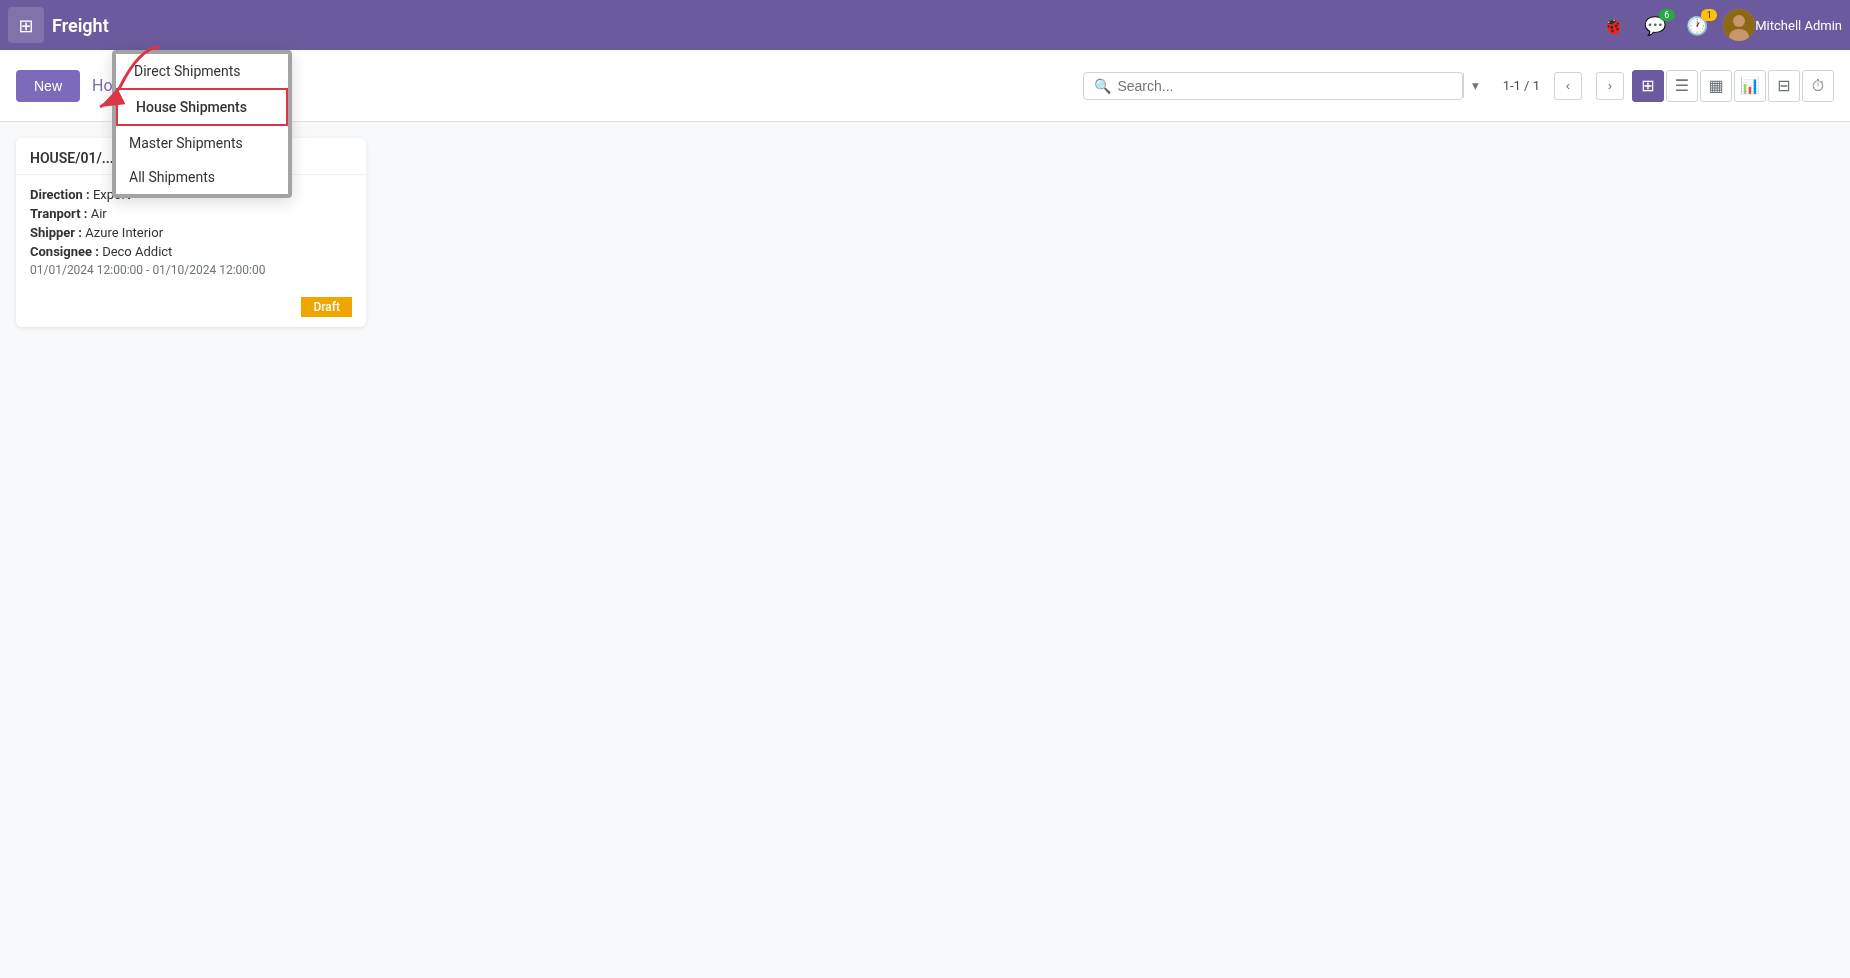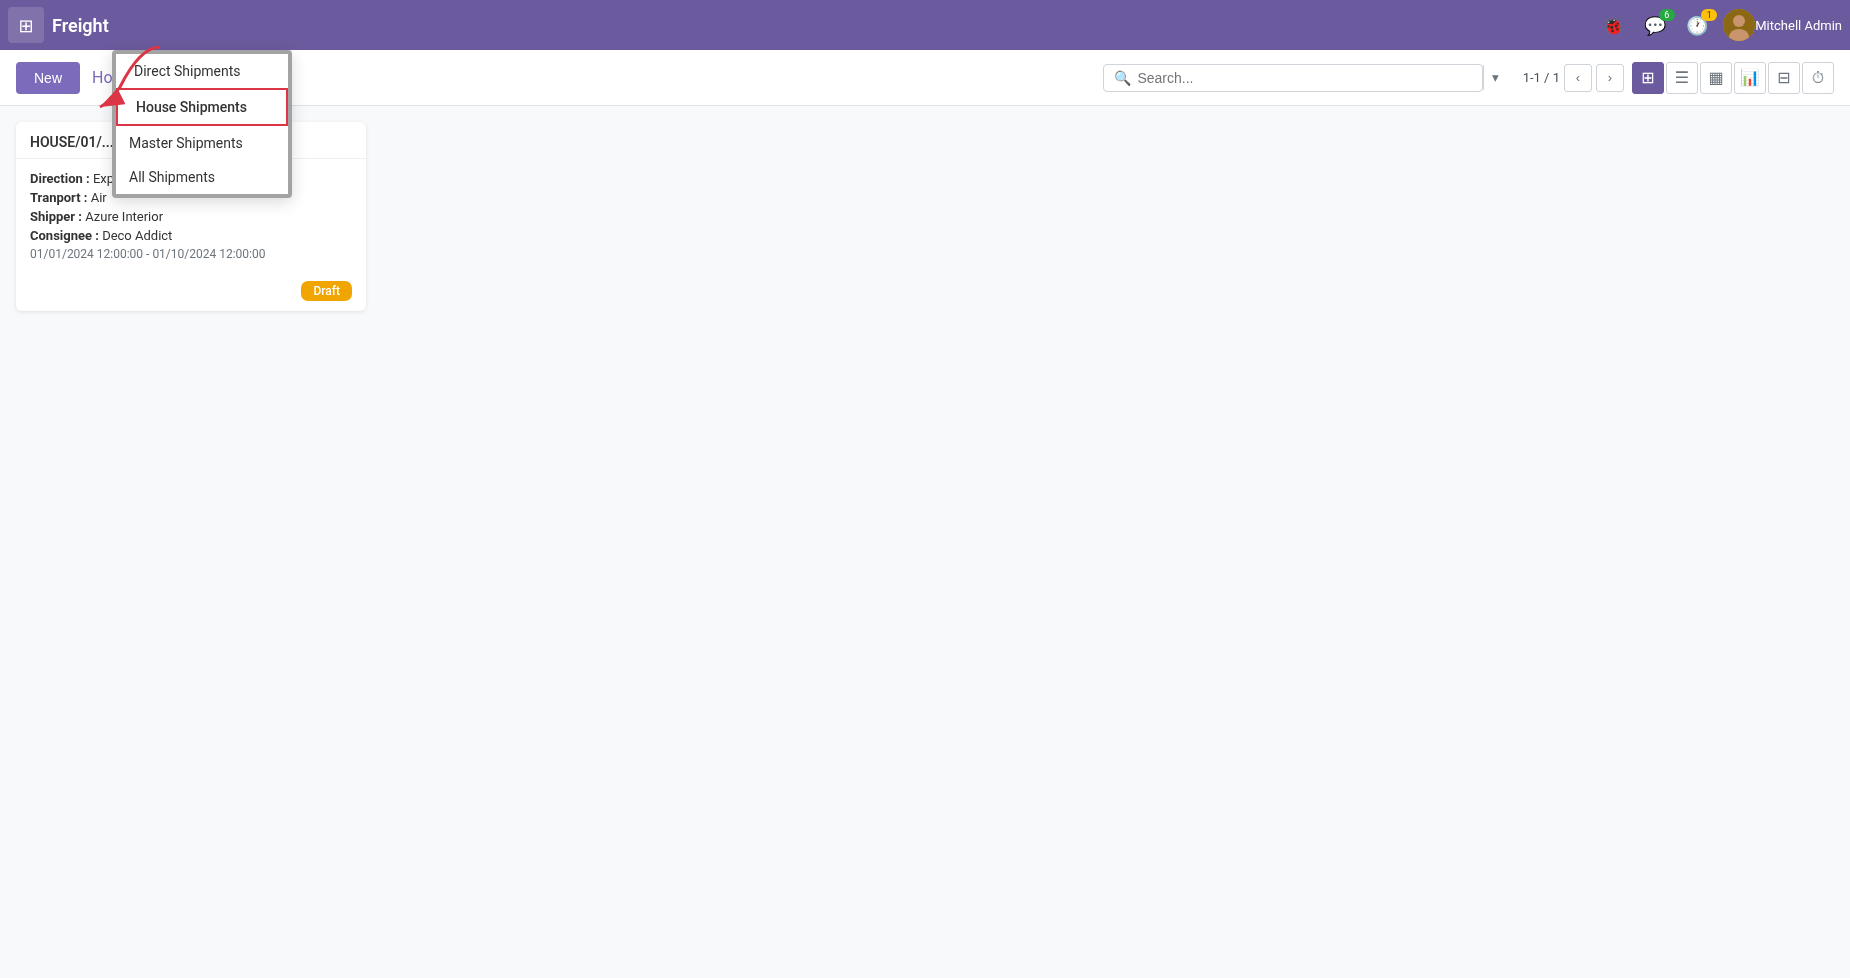--- a/index.html
+++ b/index.html
@@ -83,21 +83,21 @@
       border-radius: 50%;
       background: #b8860b;
       display: flex; align-items: center; justify-content: center;
       overflow: hidden;
     }
     .nav-username { color: white; font-size: 13px; }
 
     
     .content-header {
       background: white;
-      height: 56px;
+      height: 72px;
       display: flex;
       align-items: center;
       padding: 0 16px;
       border-bottom: 1px solid #dee2e6;
       position: relative;
       z-index: 50;
     }
     .new-btn {
       background: #7c6bba;
       color: white;
@@ -141,21 +141,21 @@
       background: none;
       border: none;
       cursor: pointer;
       padding: 5px 8px;
       color: #6c757d;
       border-left: 1px solid #ced4da;
     }
     .pagination-area {
       display: flex;
       align-items: center;
-      gap: 4px;
+      gap: 14px;
       font-size: 13px;
       color: #495057;
       margin-right: 8px;
     }
     .pag-btn {
       background: none;
       border: 1px solid #ced4da;
       border-radius: 3px;
       width: 28px; height: 28px;
       cursor: pointer;
@@ -224,21 +224,21 @@
     .card-footer {
       padding: 8px 14px 10px;
       display: flex;
       justify-content: flex-end;
     }
     .status-badge {
       background: #f0a500;
       color: white;
       font-size: 12px;
       padding: 3px 12px;
-      border-radius: 7px;
+      border-radius: 0;
       font-weight: 500;
     }
 
     
     .dropdown-menu {
       position: absolute;
       top: 50px;
       left: 112px;
       background: white;
       border: 4px solid #a3a3a3;

